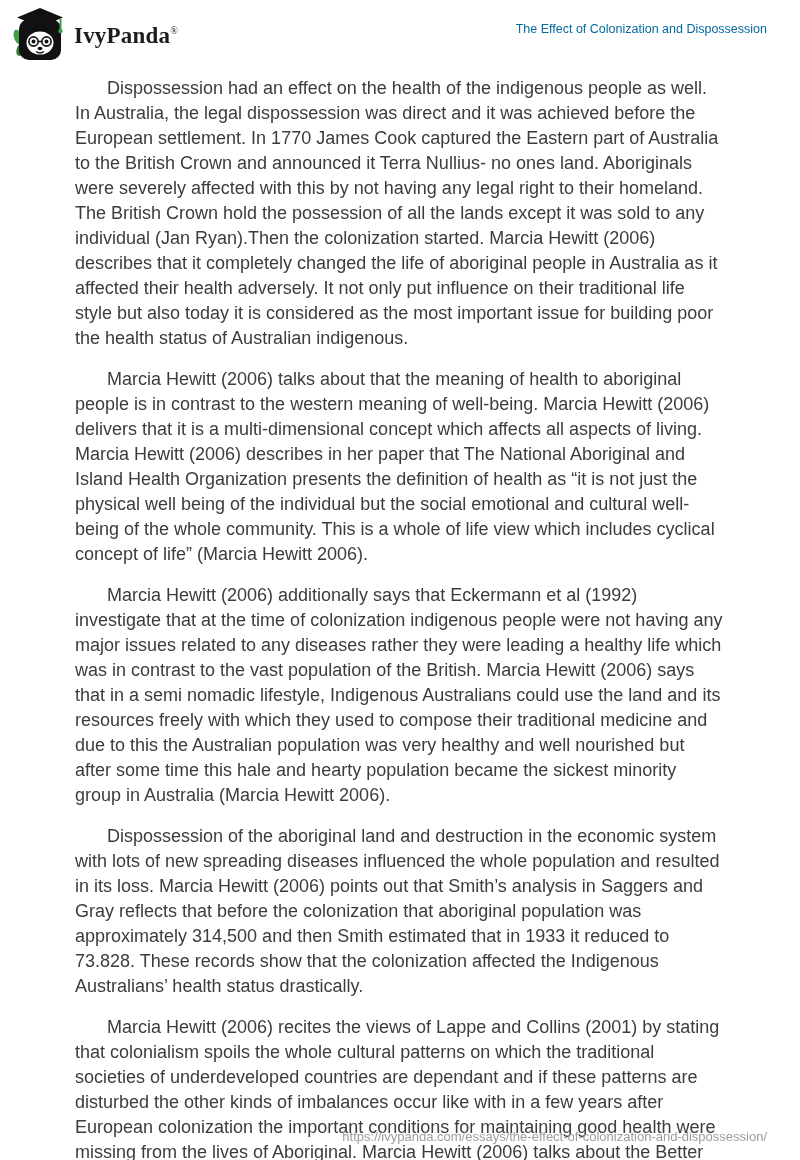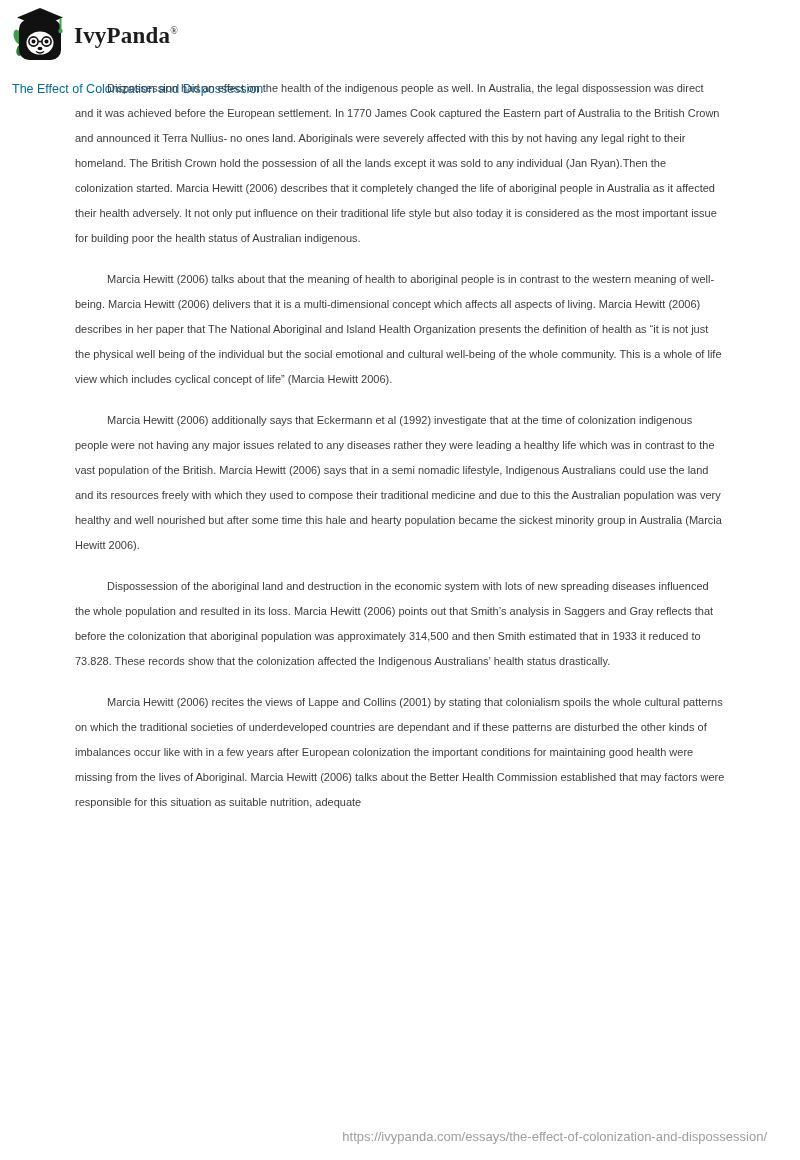--- a/index.html
+++ b/index.html
@@ -12,21 +12,20 @@
     background: #ffffff;
     font-family: "Liberation Sans", sans-serif;
     overflow: hidden;
   }
   .header {
     display: flex;
     justify-content: space-between;
     align-items: flex-start;
     padding: 6px 33px 0 12px;
     height: 64px;
-    flex-direction: column;
   }
   .brand {
     display: flex;
     align-items: center;
     gap: 8px;
     cursor: pointer;
   }
   .brand-name {
     font-family: "Liberation Serif", serif;
     font-weight: 700;
@@ -42,21 +41,21 @@
   .doc-title {
     margin-top: 16px;
     font-size: 12.5px;
     color: #0369a1;
   }
   .essay {
     width: 650px;
     margin: 12px 0 0 75px;
   }
   .essay p {
-    font-size: 11px;
+    font-size: 18px;
     line-height: 25px;
     color: #3c3c3c;
     text-indent: 32px;
     margin-bottom: 16px;
   }
   .footer-url {
     position: absolute;
     right: 33px;
     bottom: 16px;
     font-size: 13px;

